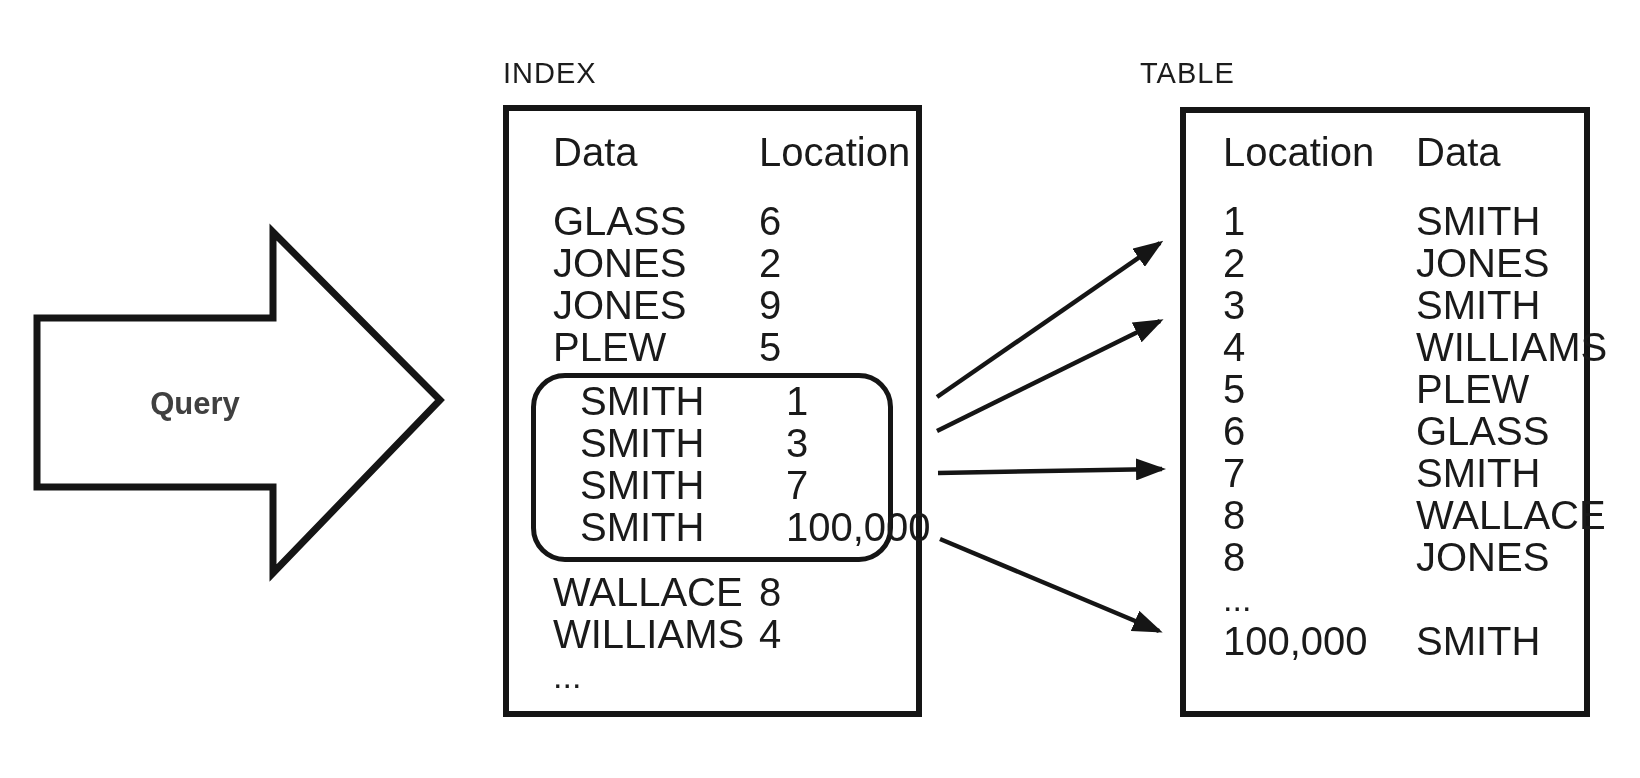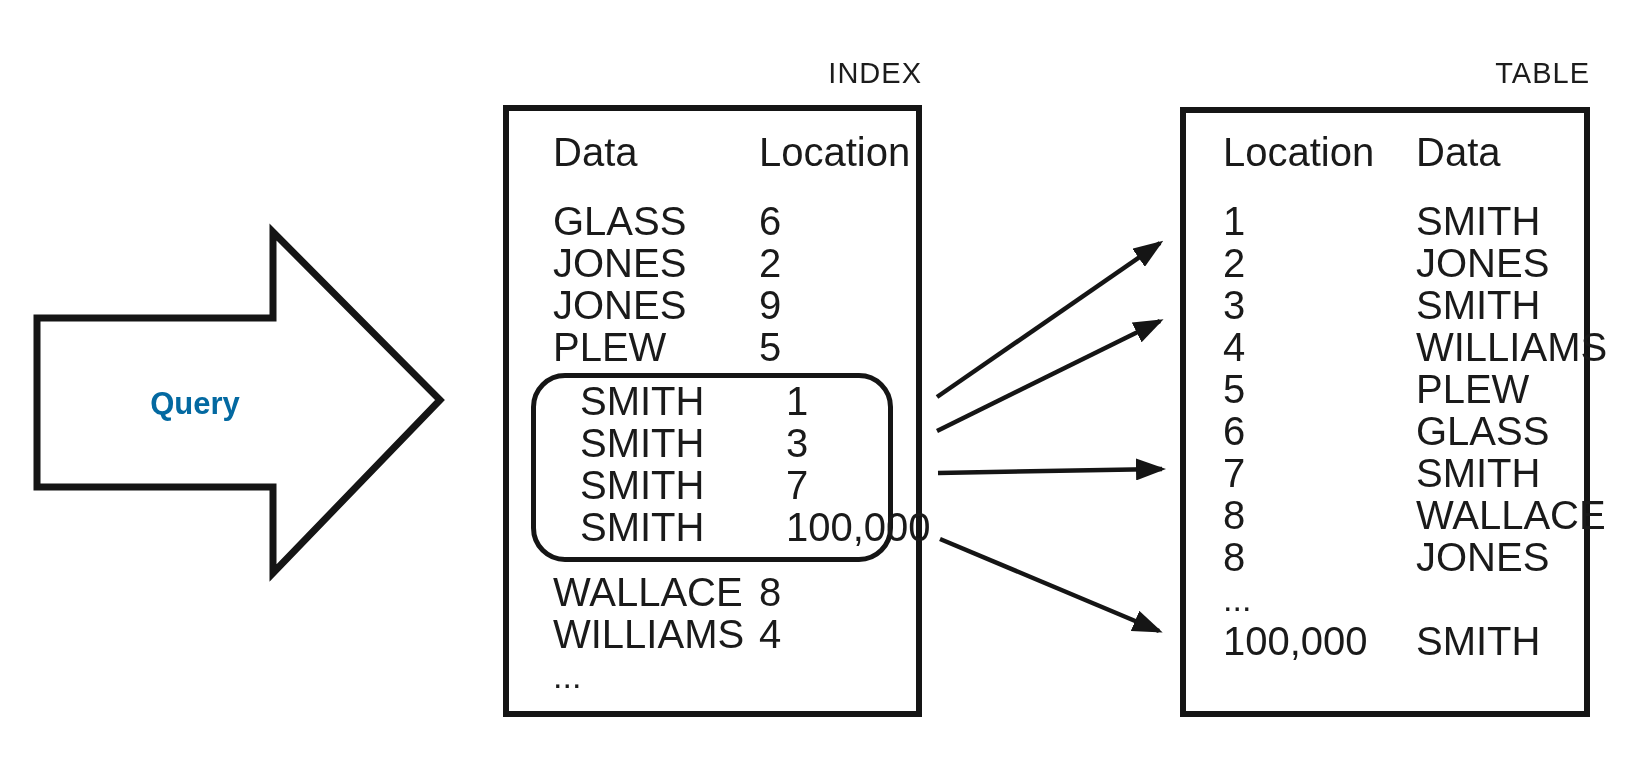--- a/index.html
+++ b/index.html
@@ -12,28 +12,28 @@
     width: 1640px;
     height: 778px;
     background: #ffffff;
     font-family: "Liberation Sans", sans-serif;
     color: #1a1a1a;
     overflow: hidden;
   }
   .box-title {
     position: absolute;
     top: 57px;
-    text-align: right;
+    text-align: left;
     font-size: 29px;
     letter-spacing: 1px;
     color: #1c1c1c;
     line-height: 32px;
   }
   #index-title  { left: 503px; width: 419px; }
-  #table-title  { left: 1180px; width: 410px; }
+  #table-title  { left: 1140px; width: 410px; }
 
   .data-box {
     position: absolute;
     top: 105px;
     height: 612px;
     border: 6px solid #151515;
     box-sizing: border-box;
     background: #ffffff;
   }
   #index-box { left: 503px; width: 419px; }
@@ -71,21 +71,21 @@
   .ellipsis-row { font-size: 34px; line-height: 42px; }
 
   #query-label {
     position: absolute;
     left: 80px;
     top: 385px;
     width: 230px;
     text-align: center;
     font-size: 31px;
     font-weight: bold;
-    color: #0369a1;
+    color: #404040;
     line-height: 38px;
   }
   svg { position: absolute; display: block; }
   #query-arrow-svg { left: 20px; top: 215px; }
   #link-arrows-svg { left: 895px; top: 200px; }
 </style>
 </head>
 <body>
 
 <div id="canvas">

